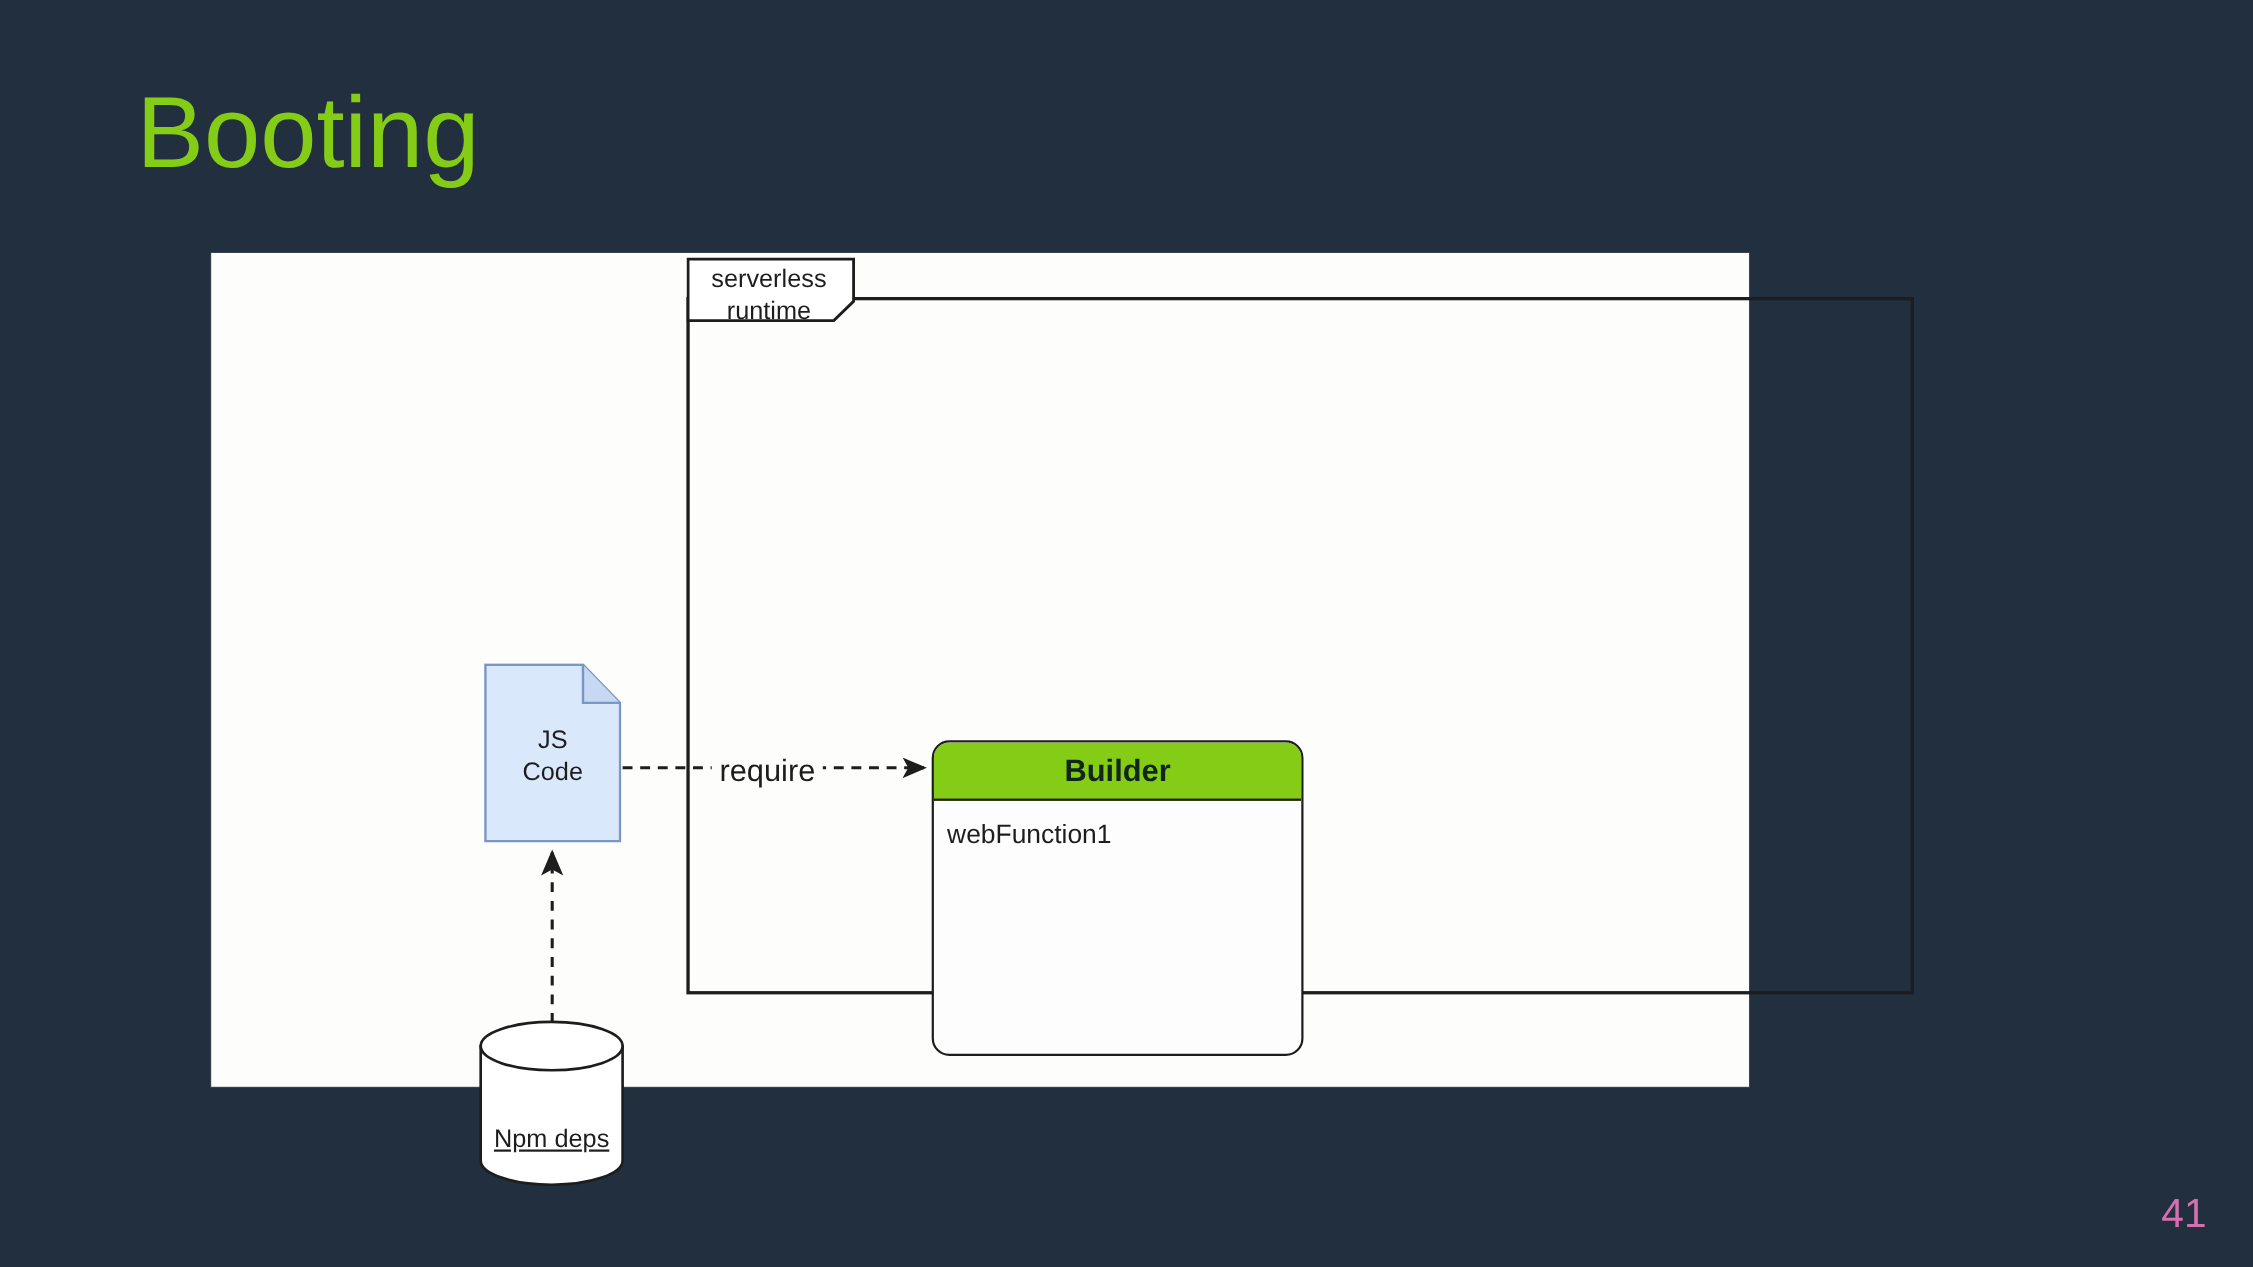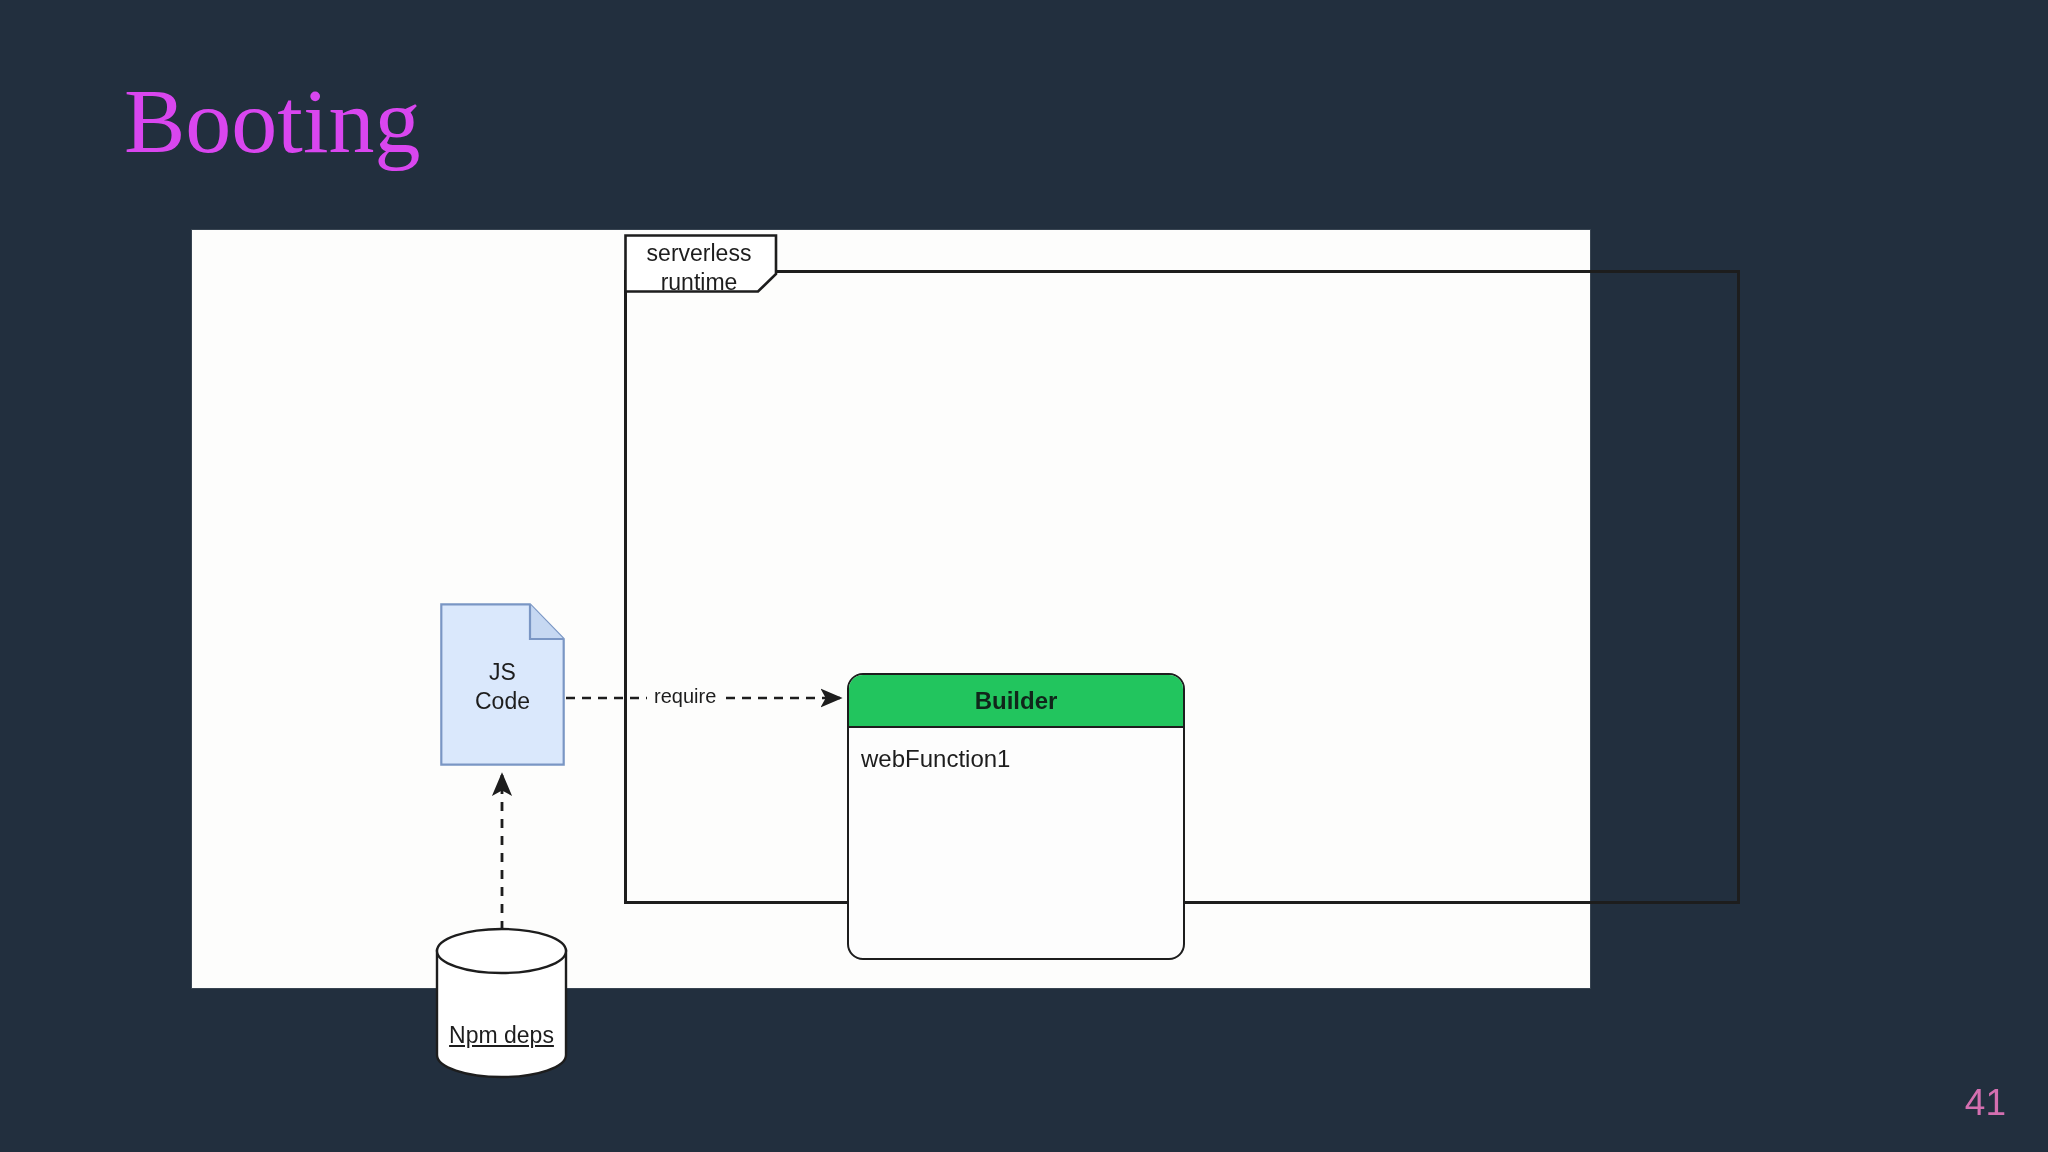--- a/index.html
+++ b/index.html
@@ -24,24 +24,23 @@
   }
 
   
   #slide-title {
     position: absolute;
     left: 124px;
     top: 75px;
     font-size: 92px;
     line-height: 1.0;
     font-weight: 400;
-    color: #d946ef;
+    color: #84cc16;
     letter-spacing: 0px;
     white-space: nowrap;
-    font-family: Liberation Serif, serif;
   }
 
   
   #page-number {
     position: absolute;
     right: 42px;
     bottom: 28px;
     font-size: 37px;
     color: #d46fb0;
     font-weight: 400;
@@ -104,26 +103,26 @@
     width: 338px;
     height: 287px;
     border: 2.5px solid #1d1d1d;
     border-radius: 16px;
     box-sizing: border-box;
     background: #fdfdfd;
     overflow: hidden;
   }
   #builder-header {
     height: 53px;
-    background: #22c55e;
+    background: #84cc16;
     border-bottom: 2.5px solid #1d1d1d;
     display: flex;
     align-items: center;
     justify-content: center;
-    font-size: 24px;
+    font-size: 28px;
     font-weight: 700;
     color: #10261a;
     box-sizing: border-box;
   }
   .builder-row {
     height: 62.5px;
     display: flex;
     align-items: center;
     padding-left: 12px;
     font-size: 24px;
@@ -188,21 +187,21 @@
     top: 0;
     width: 1398px;
     height: 758px;
     pointer-events: none;
   }
 
   #require-label {
     position: absolute;
     left: 455px;
     top: 455px;
-    font-size: 20px;
+    font-size: 28px;
     color: #1d1d1d;
     background: #fdfdfc;
     padding: 0 7px;
   }
 </style>
 </head>
 <body>
 
 <div id="slide">
 

